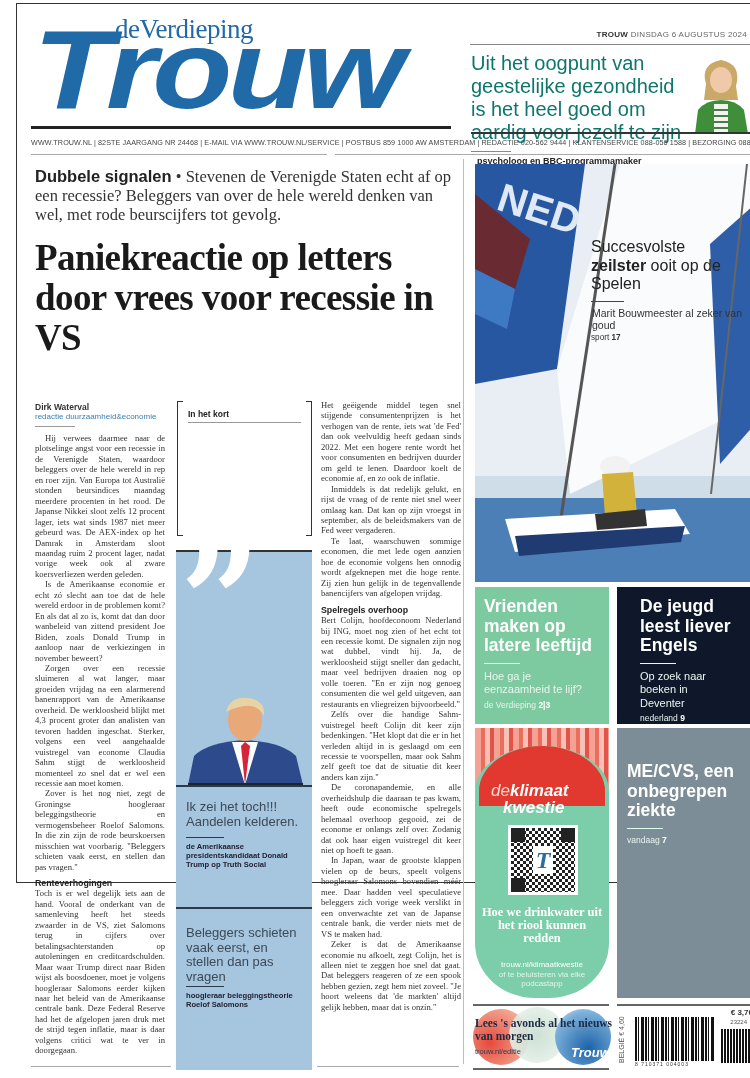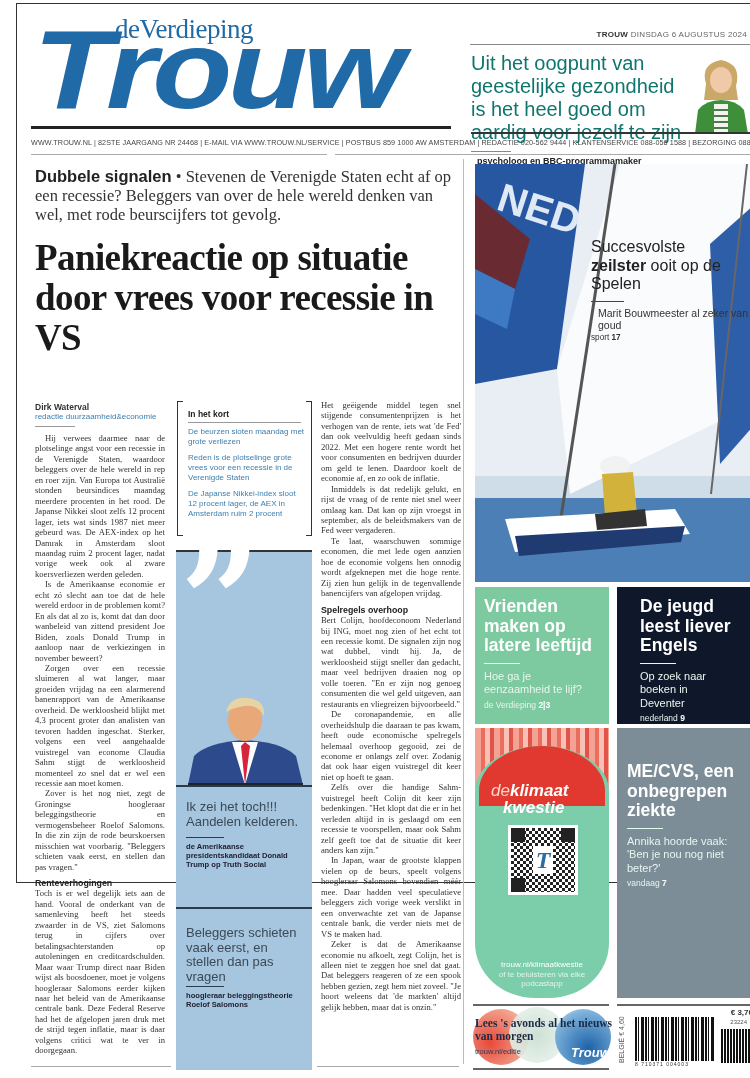--- a/index.html
+++ b/index.html
@@ -50,21 +50,21 @@
 .trump{position:absolute;left:12px;top:140px;width:115px;height:95px}
 .pull-div{position:absolute;left:0;width:100%;height:2px;background:#2a3a4a}
 .pull-q{position:absolute;left:10px;width:120px;font-size:13px;line-height:14.5px;color:#3c4a57}
 .pull-qrule{position:absolute;left:10px;width:38px;height:1px;background:#2a3a4a}
 .pull-src{position:absolute;left:10px;width:120px;font-size:7.6px;line-height:9px;font-weight:bold;color:#223}
 .photo{position:absolute;left:458px;top:160px;width:280px;height:418px;overflow:hidden;background:#dfe7ef}
 .photo-text{position:absolute;left:116px;top:74px;width:160px}
 .pt-h{font-size:16px;line-height:18.5px;color:#222}
 .pt-h b{font-weight:bold}
 .pt-rule{width:33px;height:1px;background:#444;margin:7px 0 5px}
-.pt-sub{font-size:10.5px;line-height:12.5px;color:#333;margin-left:7px}
+.pt-sub{font-size:10.5px;line-height:12.5px;color:#333;margin-left:1px}
 .pt-ref{font-size:8.2px;color:#333;margin-top:1px}
 .pt-ref b{font-weight:bold}
 .tile{position:absolute;color:#fff}
 .tile-h{font-weight:bold;font-size:17.5px;line-height:19.5px}
 .tile-rule{width:36px;height:1px;background:#dfe;margin:7px 0 6px}
 .tile-sub{font-size:11px;line-height:13.5px;color:#e9f5ee}
 .tile-ref{font-size:8.5px;color:#e8f4ec;margin-top:3px}
 .tile-ref b{font-weight:bold;color:#fff}
 .t1{left:458px;top:583px;width:134px;height:137px;background:#7dc9a0;padding:10px 9px}
 .t2{left:600px;top:583px;width:138px;height:137px;background:#0f172a;padding:10px 23px}
@@ -141,21 +141,21 @@
   </svg>
   <div class="rule-r2"></div>
 
   <div class="infobar">WWW.TROUW.NL | 82STE JAARGANG NR 24468 | E-MAIL VIA WWW.TROUW.NL/SERVICE | POSTBUS 859 1000 AW AMSTERDAM | REDACTIE 020-562 9444 | KLANTENSERVICE 088-056 1588 | BEZORGING 088-056 1599</div>
   <div class="rule-info-l"></div>
   <div class="rule-info-r"></div>
 
   <div class="kicker">
     <b>Dubbele signalen</b><span> • </span><span>Stevenen de Verenigde Staten echt af op een recessie? Beleggers van over de hele wereld denken van wel, met rode beurscijfers tot gevolg.</span>
   </div>
-  <h1 class="headline">Paniekreactie op situatie door vrees voor recessie in VS</h1>
+  <h1 class="headline">Paniekreactie op letters door vrees voor recessie in VS</h1>
 
   <div class="col-sep"></div>
 
   <div class="col1">
     <div class="byline-name">Dirk Waterval</div>
     <div class="byline-dept">redactie duurzaamheid&amp;economie</div>
     <div class="byline-rule"></div>
     <div class="body-text">
       <p>Hij verwees daarmee naar de plotselinge angst voor een recessie in de Verenigde Staten, waardoor beleggers over de hele wereld in rep en roer zijn. Van Europa tot Australië stonden beursindices maandag meerdere procenten in het rood. De Japanse Nikkei sloot zelfs 12 procent lager, iets wat sinds 1987 niet meer gebeurd was. De AEX-index op het Damrak in Amsterdam sloot maandag ruim 2 procent lager, nadat vorige week ook al zware koersverliezen werden geleden.</p>
       <p>Is de Amerikaanse economie er echt zó slecht aan toe dat de hele wereld erdoor in de problemen komt? En als dat al zo is, komt dat dan door wanbeleid van zittend president Joe Biden, zoals Donald Trump in aanloop naar de verkiezingen in november beweert?</p>
@@ -165,25 +165,20 @@
       <p class="first">Toch is er wel degelijk iets aan de hand. Vooral de onderkant van de samenleving heeft het steeds zwaarder in de VS, ziet Salomons terug in cijfers over betalingsachterstanden op autoleningen en creditcardschulden. Maar waar Trump direct naar Biden wijst als boosdoener, moet je volgens hoogleraar Salomons eerder kijken naar het beleid van de Amerikaanse centrale bank. Deze Federal Reserve had het de afgelopen jaren druk met de strijd tegen inflatie, maar is daar volgens critici wat te ver in doorgegaan.</p>
     </div>
   </div>
   <div class="col-rule-bottom" style="left:14px;top:1062px;width:140px"></div>
 
   <div class="kort">
     <div class="br-l"></div>
     <div class="br-r"></div>
     <div class="kort-title">In het kort</div>
     <div class="kort-rule"></div>
-    <ul class="kort-list">
-      <li>De beurzen sloten maandag met grote verliezen</li>
-      <li>Reden is de plotselinge grote vrees voor een recessie in de Verenigde Staten</li>
-      <li>De Japanse Nikkei-index sloot 12 procent lager, de AEX in Amsterdam ruim 2 procent</li>
-    </ul>
   </div>
 
   <div class="pull">
     <div class="pull-topline"></div>
     <div class="quote-glyph">”</div>
     <svg class="trump" viewBox="0 0 115 95">
       <path d="M0 95 L6 66 Q20 52 57 50 Q94 52 108 66 L115 95 Z" fill="#2c4a8c"></path>
       <path d="M44 52 L57 95 L70 52 Z" fill="#fff"></path>
       <path d="M53 56 L57 95 L62 56 L57 52 Z" fill="#d6243a"></path>
       <ellipse cx="57" cy="30" rx="17" ry="21" fill="#e8a878"></ellipse>
@@ -200,22 +195,22 @@
     <div class="pull-src" style="top:441px">hoogleraar beleggingstheorie Roelof Salomons</div>
   </div>
 
   <div class="col3">
     <div class="body-text">
       <p class="first">Het geëigende middel tegen snel stijgende consumentenprijzen is het verhogen van de rente, iets wat 'de Fed' dan ook veelvuldig heeft gedaan sinds 2022. Met een hogere rente wordt het voor consumenten en bedrijven duurder om geld te lenen. Daardoor koelt de economie af, en zo ook de inflatie.</p>
       <p>Inmiddels is dat redelijk gelukt, en rijst de vraag of de rente niet snel weer omlaag kan. Dat kan op zijn vroegst in september, als de beleidsmakers van de Fed weer vergaderen.</p>
       <p>Te laat, waarschuwen sommige economen, die met lede ogen aanzien hoe de economie volgens hen onnodig wordt afgeknepen met die hoge rente. Zij zien hun gelijk in de tegenvallende banencijfers van afgelopen vrijdag.</p>
       <div class="subhead">Spelregels overhoop</div>
       <p class="first">Bert Colijn, hoofdeconoom Nederland bij ING, moet nog zien of het echt tot een recessie komt. De signalen zijn nog wat dubbel, vindt hij. Ja, de werkloosheid stijgt sneller dan gedacht, maar veel bedrijven draaien nog op volle toeren. "En er zijn nog genoeg consumenten die wel geld uitgeven, aan restaurants en vliegreizen bijvoorbeeld."</p>
+      <p>Zelfs over die handige Sahm-vuistregel heeft Colijn dit keer zijn bedenkingen. "Het klopt dat die er in het verleden altijd in is geslaagd om een recessie te voorspellen, maar ook Sahm zelf geeft toe dat de situatie dit keer anders kan zijn."</p>
       <p>De coronapandemie, en alle overheidshulp die daaraan te pas kwam, heeft oude economische spelregels helemaal overhoop gegooid, zei de econome er onlangs zelf over. Zodanig dat ook haar eigen vuistregel dit keer niet op hoeft te gaan.</p>
-      <p>Zelfs over die handige Sahm-vuistregel heeft Colijn dit keer zijn bedenkingen. "Het klopt dat die er in het verleden altijd in is geslaagd om een recessie te voorspellen, maar ook Sahm zelf geeft toe dat de situatie dit keer anders kan zijn."</p>
       <p>In Japan, waar de grootste klappen vielen op de beurs, speelt volgens hoogleraar Salomons bovendien méér mee. Daar hadden veel speculatieve beleggers zich vorige week verslikt in een onverwachte zet van de Japanse centrale bank, die verder niets met de VS te maken had.</p>
       <p>Zeker is dat de Amerikaanse economie nu afkoelt, zegt Colijn, het is alleen niet te zeggen hoe snel dat gaat. Dat beleggers reageren of ze een spook hebben gezien, zegt hem niet zoveel. "Je hoort weleens dat 'de markten' altijd gelijk hebben, maar dat is onzin."</p>
     </div>
   </div>
   <div class="col-rule-bottom" style="left:300px;top:1062px;width:142px"></div>
 
   <div class="photo">
     <svg width="280" height="418" viewBox="0 0 280 418" style="position:absolute;left:0;top:0">
       <rect width="280" height="418" fill="#e8eef4"></rect>
       <rect y="330" width="280" height="88" fill="#4b7fb5"></rect>
@@ -264,30 +259,30 @@
     <div class="kl-sun"></div>
     <div class="kl-logo">
       <span class="de">de</span><span>klimaat</span>
       <span class="kw">kwestie</span>
     </div>
     <div class="qr">
       <div class="qr-inner">
         <div class="qr-t">T</div>
       </div>
     </div>
+    <div class="kl-title">Hoe we drinkwater uit het riool kunnen redden</div>
     <div class="kl-url">
       <div>trouw.nl/klimaatkwestie</div>
       <span>of te beluisteren via elke podcastapp</span>
     </div>
   </div>
 
   <div class="tile t4">
     <div class="tile-h">ME/CVS, een onbegrepen ziekte</div>
     <div class="tile-rule"></div>
-    <div class="tile-sub">Annika hoorde vaak: 'Ben je nou nog niet beter?'</div>
     <div class="tile-ref"><span>vandaag</span> <b>7</b></div>
   </div>
 
   <div class="ad-rule" style="left:456px;top:1000px;width:136px"></div>
   <div class="ad-rule" style="left:600px;top:1000px;width:136px"></div>
 
   <div class="ad-lees">
     <div class="circ" style="left:0;top:2px;width:56px;height:56px;background:radial-gradient(circle at 30% 60%,#e8493a,#f2a38f 70%,#fbe2da)"></div>
     <div class="circ" style="left:36px;top:0;width:56px;height:56px;background:radial-gradient(circle,#c8ddd0,#e2eee6 70%);opacity:.9"></div>
     <div class="circ" style="left:82px;top:2px;width:56px;height:56px;background:radial-gradient(circle at 60% 70%,#1d63a8,#7db1db 70%,#d6e6f3)"></div>

